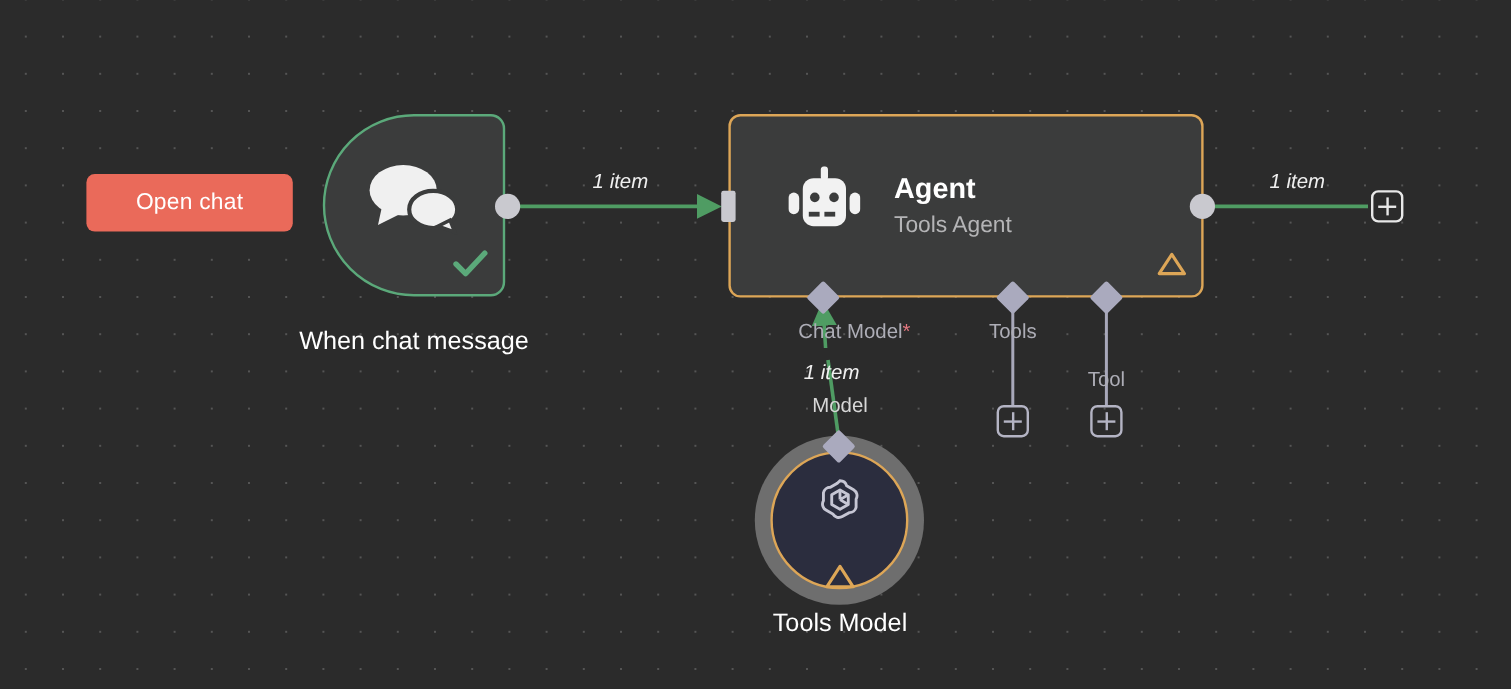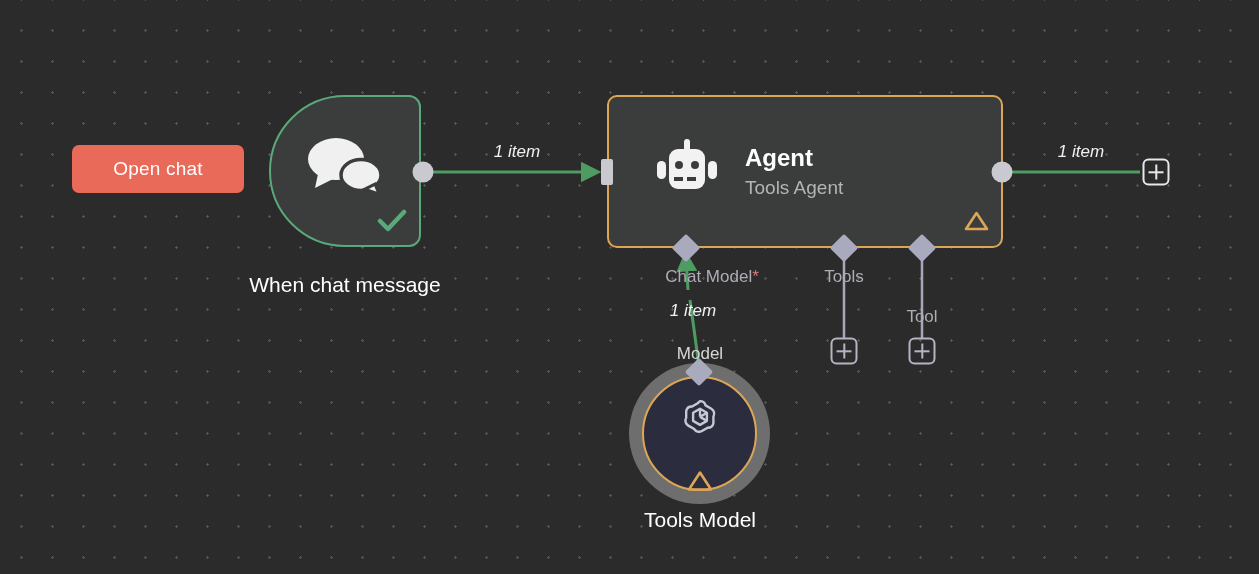--- a/index.html
+++ b/index.html
@@ -326,21 +326,21 @@
 
   <div class="port-label" style="left:712px; top:267px;">
     <span>Chat Model</span><span class="req-star">*</span>
   </div>
   <div class="port-label" style="left:844px; top:267px;">Tools</div>
   <div class="port-label" style="left:922px; top:267px;margin-top:40px;">Tool</div>
 
   <div class="edge-label white" style="left:517px; top:142px;">1 item</div>
   <div class="edge-label white" style="left:1081px; top:142px;">1 item</div>
   <div class="edge-label white" style="left:693px; top:301px;">1 item</div>
-  <div class="edge-label" style="left:700px; top:328px;margin-top:16px;">Model</div>
+  <div class="edge-label" style="left:700px; top:328px;">Model</div>
 
   <button class="plus-btn bright" style="left:1156px; top:172px;">
     <span class="bar-h"></span>
     <span class="bar-v"></span>
   </button>
   <button class="plus-btn" style="left:844px; top:351px;">
     <span class="bar-h"></span>
     <span class="bar-v"></span>
   </button>
   <button class="plus-btn" style="left:922px; top:351px;">

